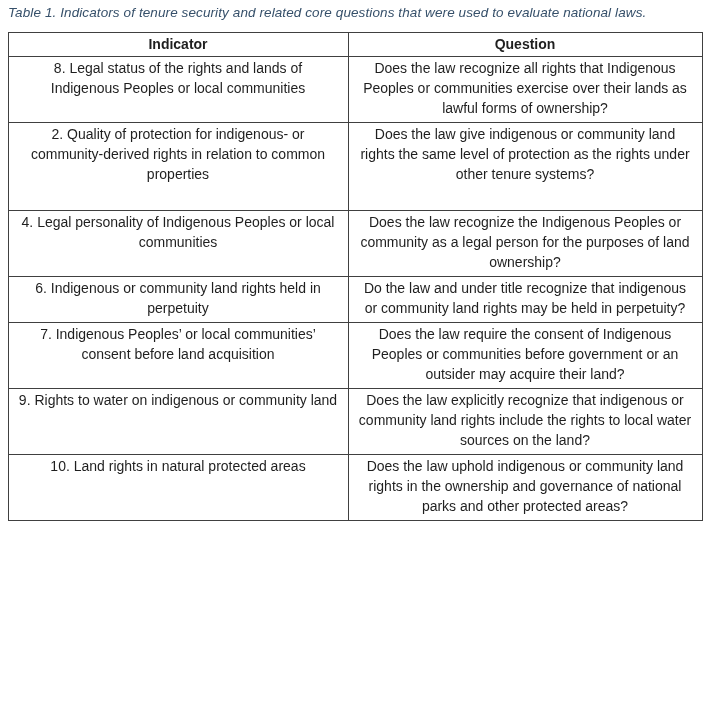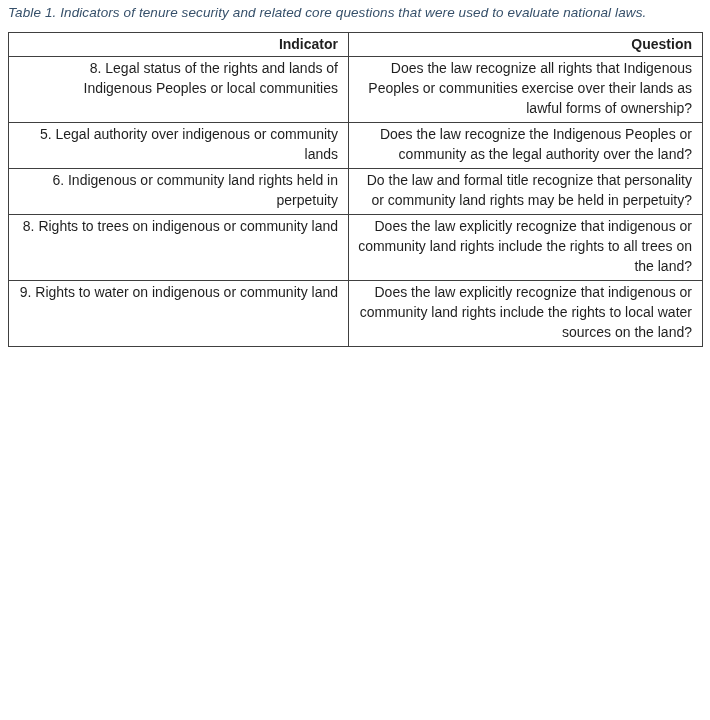--- a/index.html
+++ b/index.html
@@ -26,21 +26,21 @@
     letter-spacing: 0.1px;
   }
   table.core {
     border-collapse: collapse;
     width: 694px;
     table-layout: fixed;
   }
   table.core th, table.core td {
     border: 1px solid #404040;
     vertical-align: top;
-    text-align: right;
+    text-align: center;
     font-size: 14px;
     line-height: 20px;
     padding: 1px 10px 4px 9px;
     word-wrap: break-word;
   }
   table.core th {
     font-weight: bold;
     padding-top: 1px;
     padding-bottom: 2px;
   }
@@ -64,32 +64,40 @@
       <tr>
         <th>Indicator</th>
         <th>Question</th>
       </tr>
     </thead>
     <tbody>
       <tr>
         <td>8. Legal status of the rights and lands of Indigenous Peoples or local communities</td>
         <td>Does the law recognize all rights that Indigenous Peoples or communities exercise over their lands as lawful forms of ownership?</td>
       </tr>
+      <tr class="extra-space">
+        <td>2. Quality of protection for indigenous- or community-derived rights in relation to common properties</td>
+        <td>Does the law give indigenous or community land rights the same level of protection as the rights under other tenure systems?</td>
+      </tr>
       <tr>
-        <td>5. Legal authority over indigenous or community lands</td>
-        <td>Does the law recognize the Indigenous Peoples or community as the legal authority over the land?</td>
+        <td>4. Legal personality of Indigenous Peoples or local communities</td>
+        <td>Does the law recognize the Indigenous Peoples or community as a legal person for the purposes of land ownership?</td>
       </tr>
       <tr>
         <td>6. Indigenous or community land rights held in perpetuity</td>
-        <td>Do the law and formal title recognize that personality or community land rights may be held in perpetuity?</td>
+        <td>Do the law and under title recognize that indigenous or community land rights may be held in perpetuity?</td>
       </tr>
       <tr>
-        <td>8. Rights to trees on indigenous or community land</td>
-        <td>Does the law explicitly recognize that indigenous or community land rights include the rights to all trees on the land?</td>
+        <td>7. Indigenous Peoples’ or local communities’ consent before land acquisition</td>
+        <td>Does the law require the consent of Indigenous Peoples or communities before government or an outsider may acquire their land?</td>
       </tr>
       <tr>
         <td>9. Rights to water on indigenous or community land</td>
         <td>Does the law explicitly recognize that indigenous or community land rights include the rights to local water sources on the land?</td>
+      </tr>
+      <tr>
+        <td>10. Land rights in natural protected areas</td>
+        <td>Does the law uphold indigenous or community land rights in the ownership and governance of national parks and other protected areas?</td>
       </tr>
     </tbody>
   </table>
 
 </div>
 
 </body></html>

